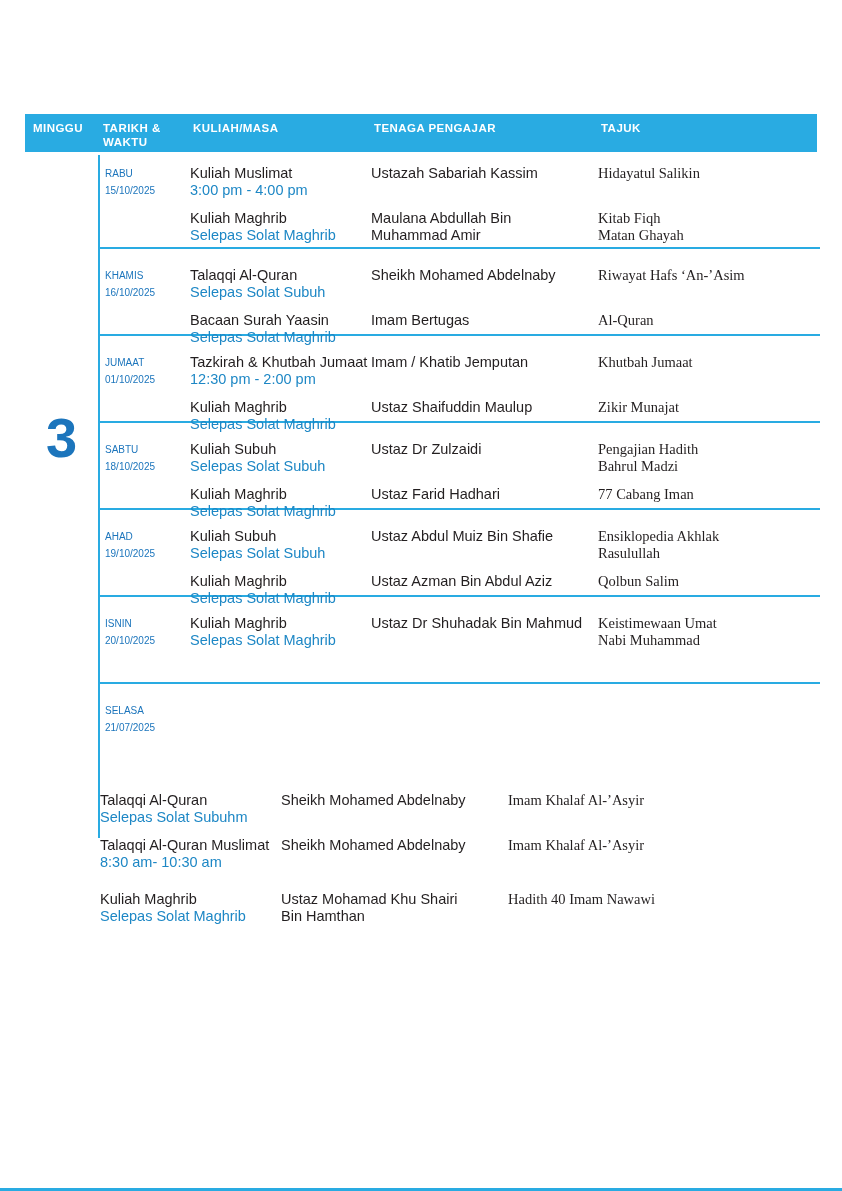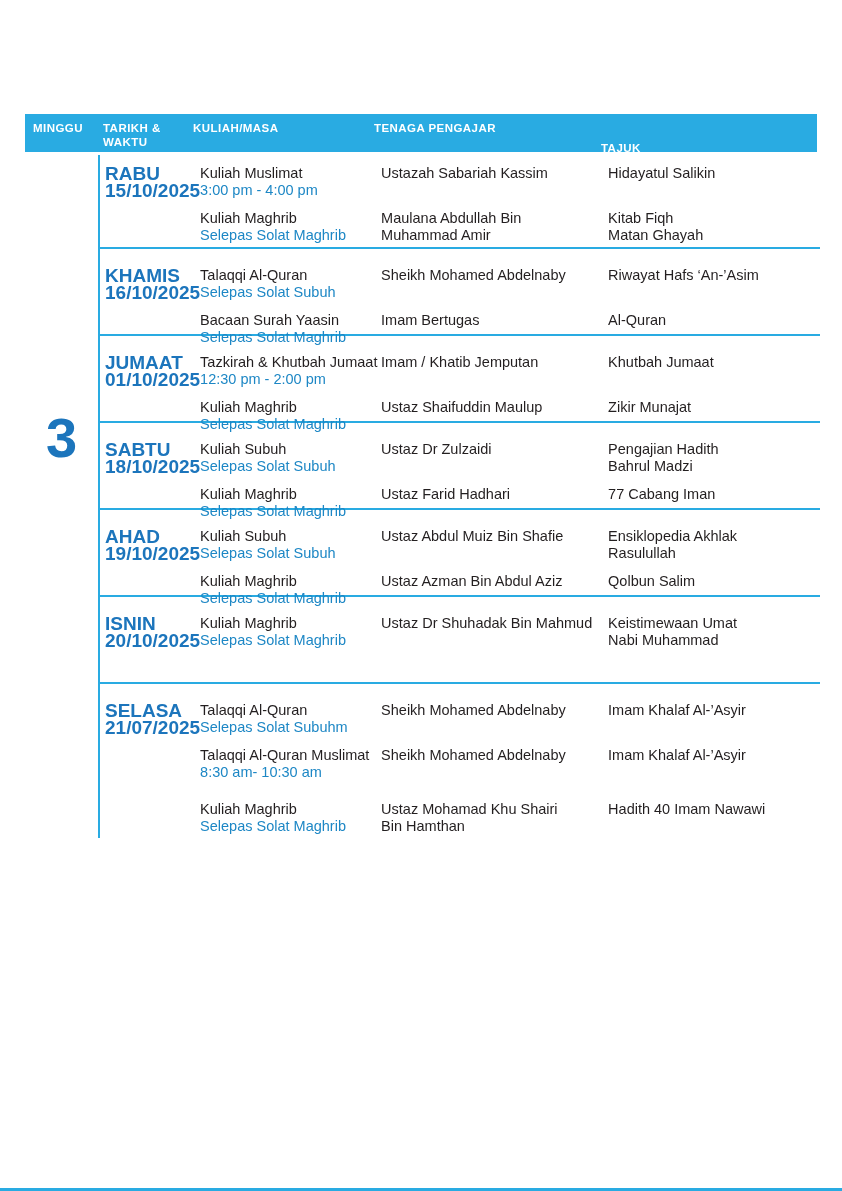--- a/index.html
+++ b/index.html
@@ -29,21 +29,21 @@
     font-weight: bold;
     font-size: 11.5px;
     line-height: 14px;
     letter-spacing: 0.45px;
     white-space: pre-line;
   }
   .hc-0 { left: 8px; }
   .hc-1 { left: 78px; }
   .hc-2 { left: 168px; }
   .hc-3 { left: 349px; }
-  .hc-4 { left: 576px; margin-top: 20px; }
+  .hc-4 { left: 576px; }
 
   
   .minggu {
     position: absolute;
     left: 25px;
     top: 405px;
     width: 73px;
     text-align: center;
     font-size: 56px;
     font-weight: bold;
@@ -59,39 +59,39 @@
     border-left: 2px solid #29abe2;
   }
   .block {
     box-sizing: border-box;
     display: flex;
     padding-top: 18px;
     height: 87px;
   }
   .block:first-child { height: 92px; padding-top: 10px; }
   .block + .block { border-top: 2px solid #29abe2; }
-  .block:last-child { height: 156px; }
+  .block:last-child { height: 156px; flex-direction: column; }
 
   .day-cell {
     flex: 0 0 90px;
     box-sizing: border-box;
     padding-left: 5px;
     color: #1c75bc;
-    font-weight: bold;
-    font-size: 19px;
+    font-weight: normal;
+    font-size: 10px;
     line-height: 17px;
   }
   .sessions { flex: 1; display: flex; flex-direction: column; }
   .session { display: flex; margin-bottom: 12px; }
   .block:last-child .session:last-child { margin-top: 9px; }
 
   .cell { font-size: 14.5px; line-height: 16.5px; }
   .kuliah-cell { flex: 0 0 181px; }
   .tenaga-cell { flex: 0 0 227px; white-space: pre-line; }
-  .tajuk-cell  { flex: 1; white-space: pre-line; }
+  .tajuk-cell  { flex: 1; white-space: pre-line; font-family: Liberation Serif, serif; }
   .kuliah-name { color: #231f20; }
   .kuliah-masa { color: #1d87c5; }
 
   
   .bottom-bar {
     position: absolute;
     left: 0;
     bottom: 0;
     width: 842px;
     height: 3px;

